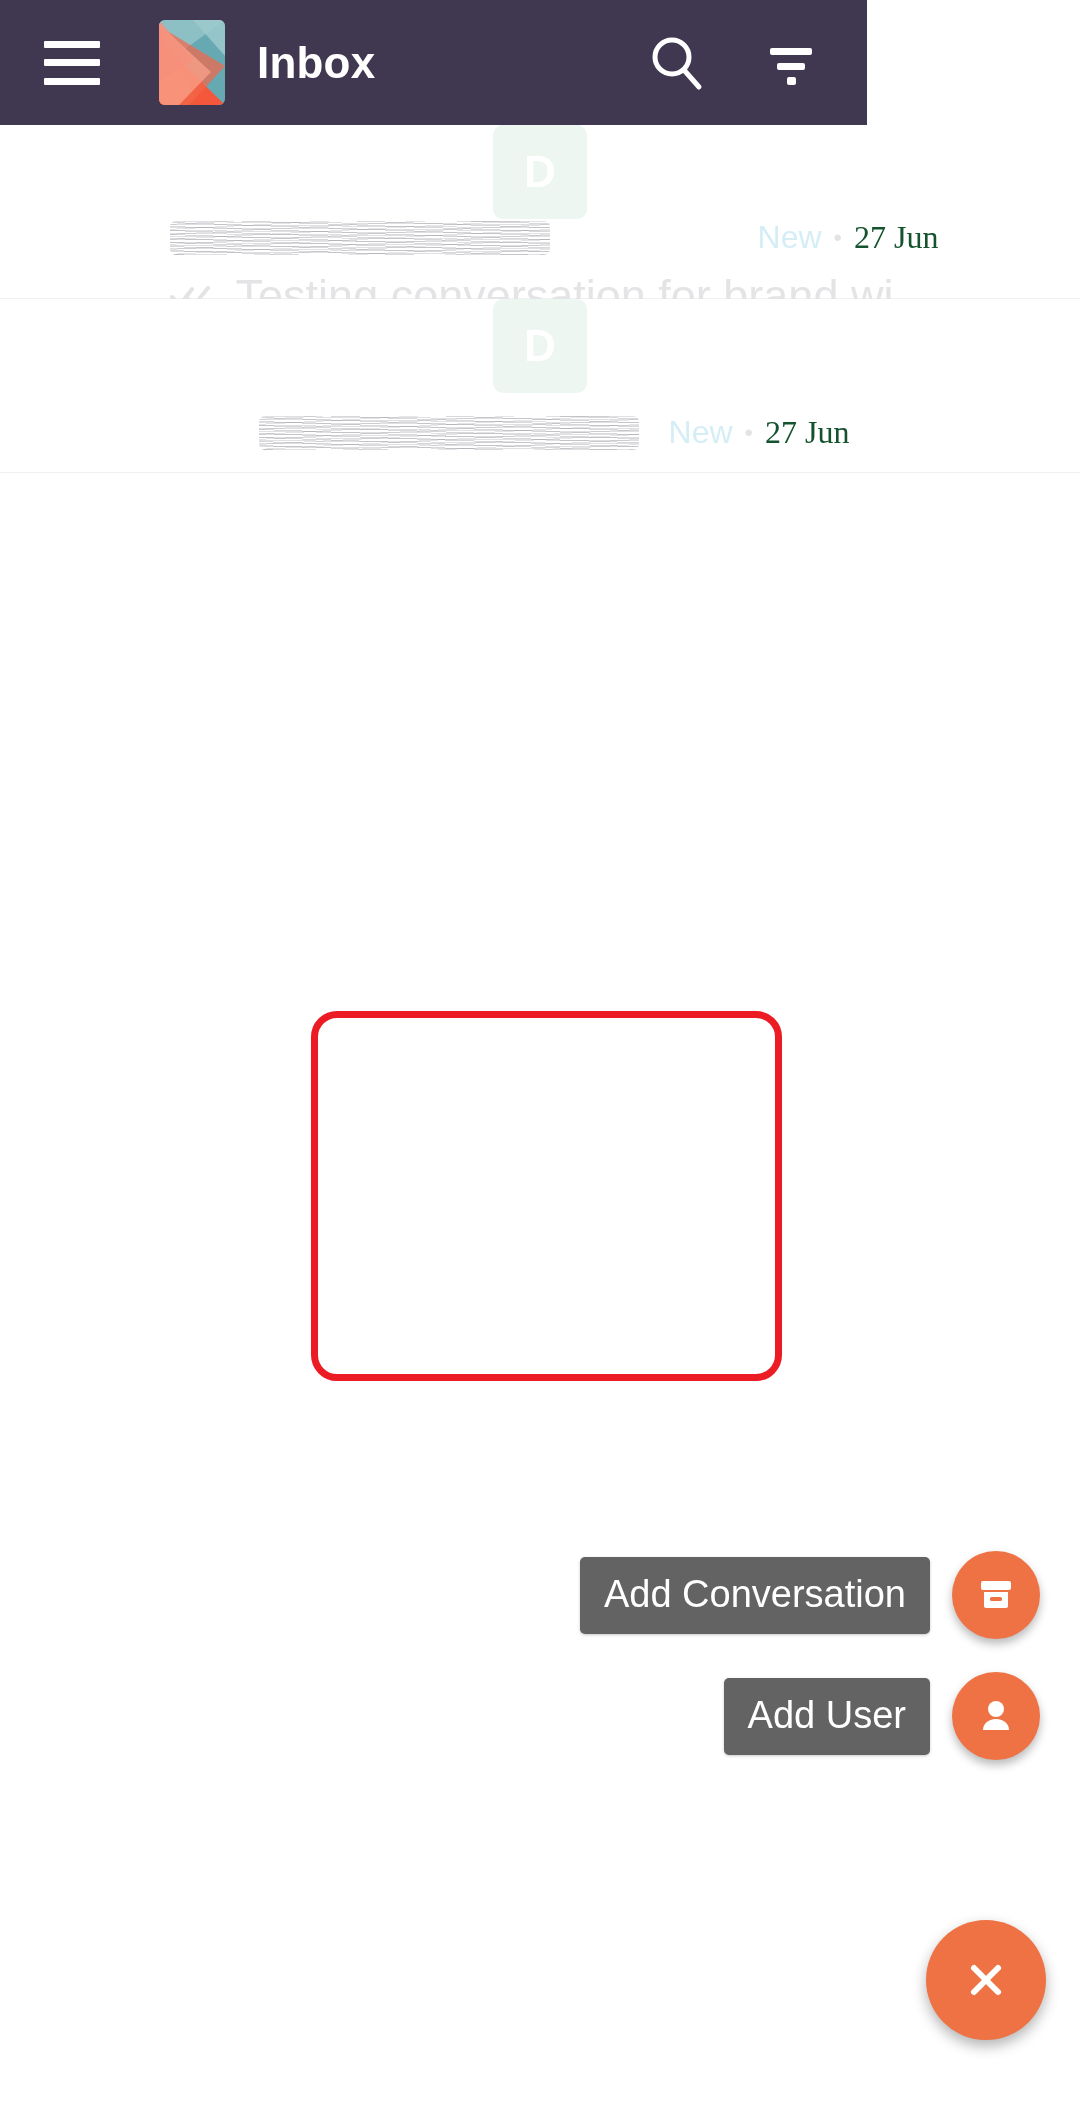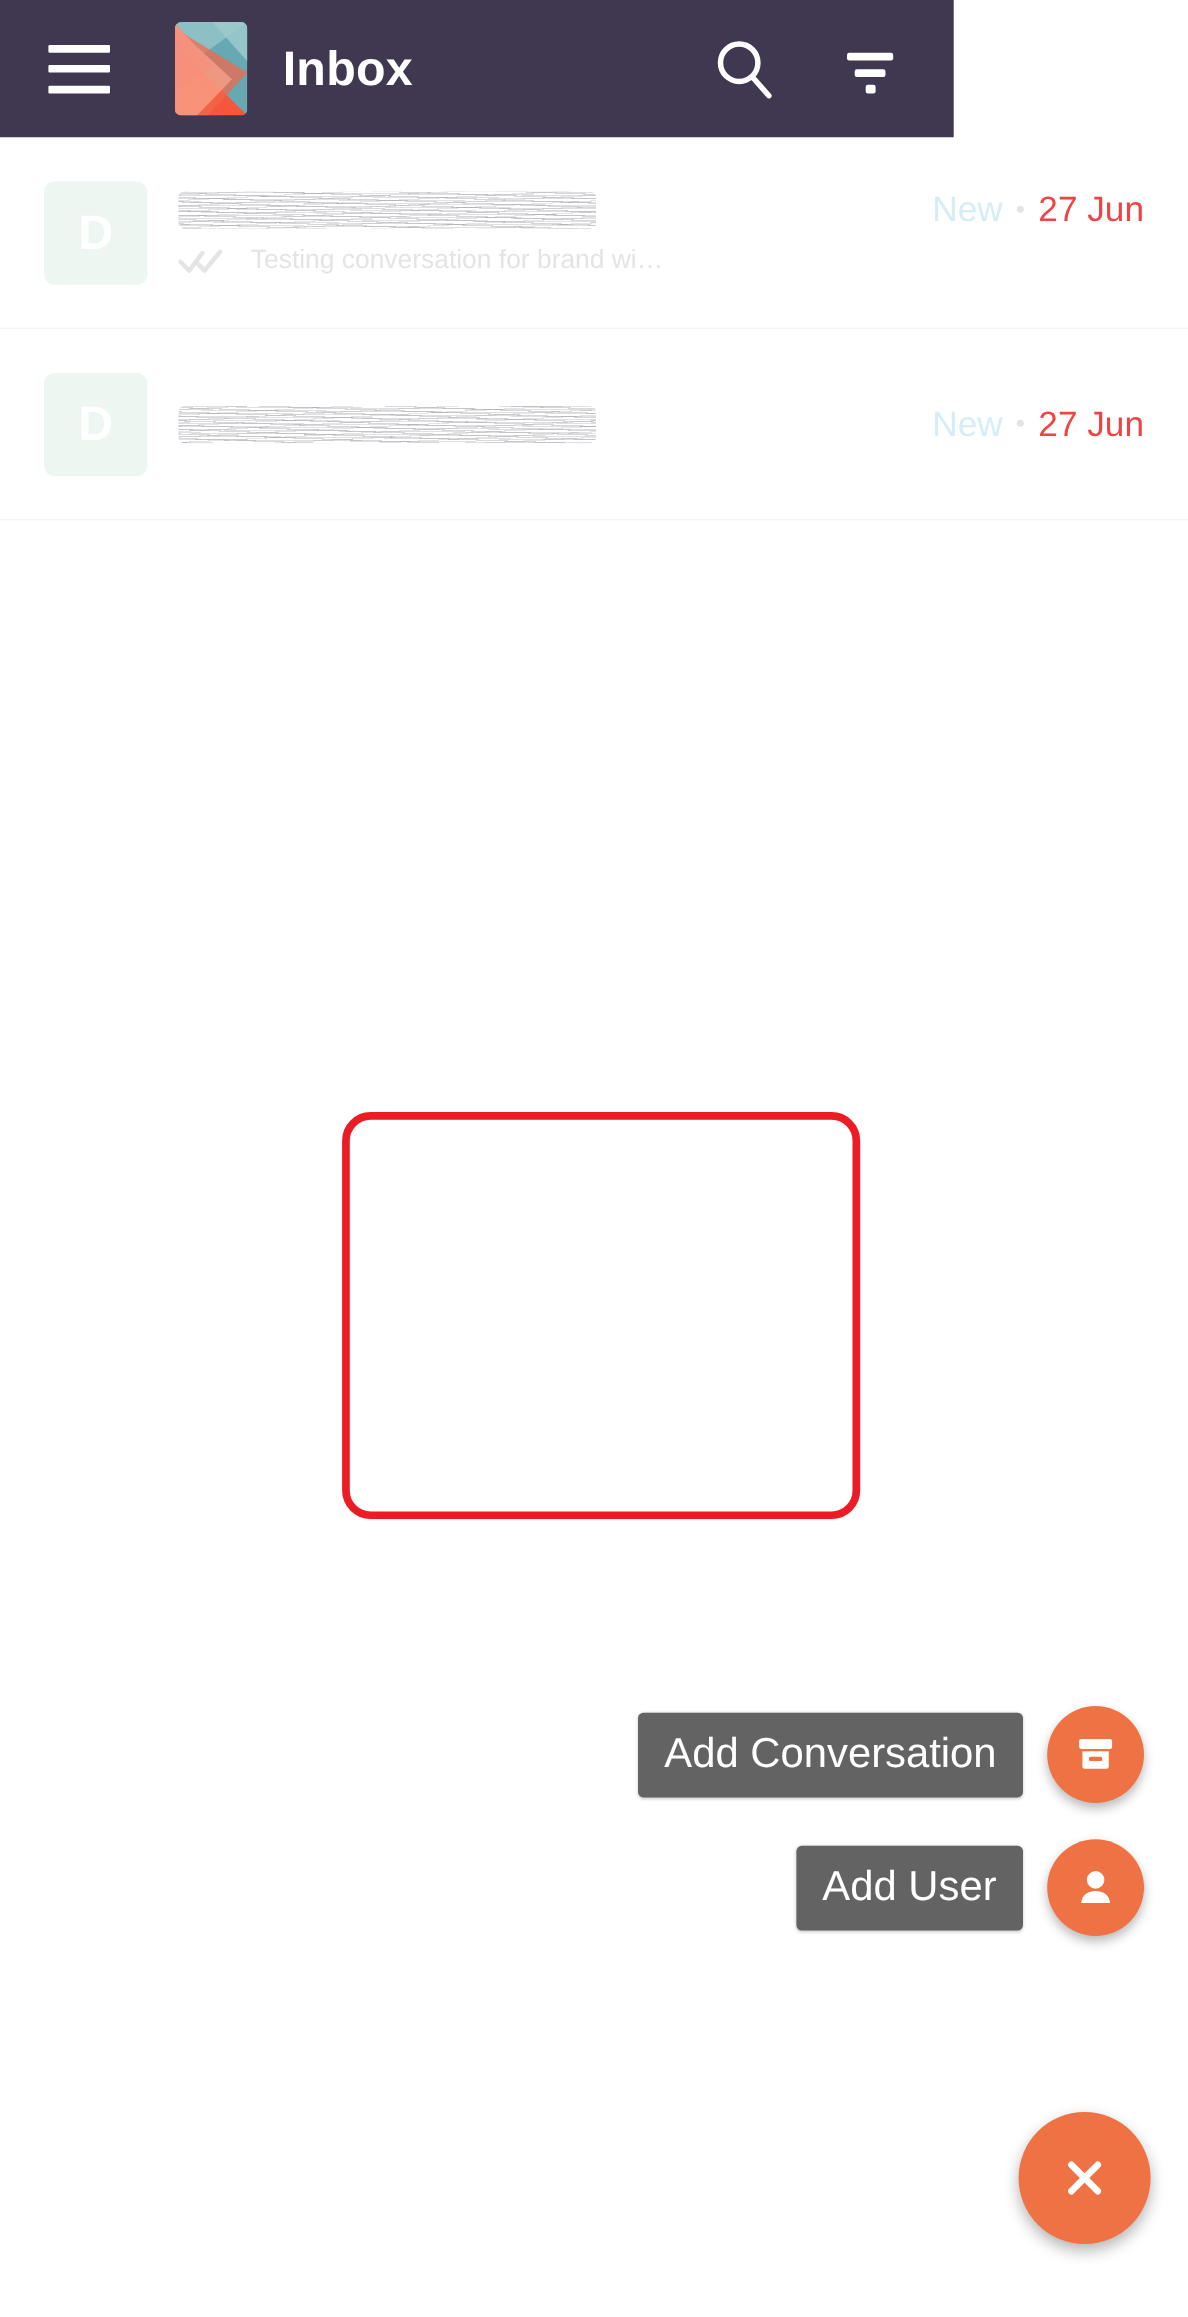--- a/index.html
+++ b/index.html
@@ -34,20 +34,21 @@
     justify-content:center; cursor:pointer; flex:0 0 auto; }
   .appbar-action.filter{ margin-left:38px; margin-right:-6px; }
 
   
   .list{ position:absolute; top:125px; left:0; width:1080px; }
   .row{
     position:relative; height:174px; width:1080px;
     border-bottom:1px solid #f1f1f3;
     display:flex; align-items:center; padding:0 40px; cursor:pointer;
     background:#ffffff;
+    flex-direction:column;
   }
   .avatar{
     width:94px; height:94px; border-radius:10px; flex:0 0 auto;
     background:#edf6f1;
     display:flex; align-items:center; justify-content:center;
     color:#ffffff; font-size:44px; font-weight:600;
   }
   .row-body{ flex:1 1 auto; margin-left:28px; min-width:0;
     display:flex; flex-direction:column; justify-content:center; gap:14px; }
   .row-top{ display:flex; align-items:center; gap:14px; }
@@ -58,24 +59,24 @@
       repeating-linear-gradient(-3deg, rgba(140,140,150,.24) 0 1px, rgba(255,255,255,0) 1px 5px),
       repeating-linear-gradient(0.5deg, rgba(110,110,125,.22) 0 1px, rgba(255,255,255,0) 1px 3px);
     opacity:.95;
   }
   .row-meta{
     margin-left:auto; display:flex; align-items:center; gap:12px;
     font-size:32px; white-space:nowrap; flex:0 0 auto; padding-left:16px;
   }
   .meta-status{ color:#d5eef6; }
   .meta-dot{ color:#e3e3e6; font-size:24px; }
-  .meta-date{ color:#ef4444; }
+  .meta-date{ color:#14532d;font-family:Liberation Serif, serif; }
   .row-preview{
     display:flex; align-items:center; gap:26px;
-    font-size:24px; color:#e4e4e6; white-space:nowrap; overflow:hidden;
+    font-size:45px; color:#e4e4e6; white-space:nowrap; overflow:hidden;
   }
   .row-preview .ticks{ flex:0 0 auto; display:flex; align-items:center; }
 
   
   .highlight{
     position:absolute; left:311px; top:1011px;
     width:471px; height:370px;
     border:7px solid #ec1c24; border-radius:26px;
     background:transparent; pointer-events:none;
   }

